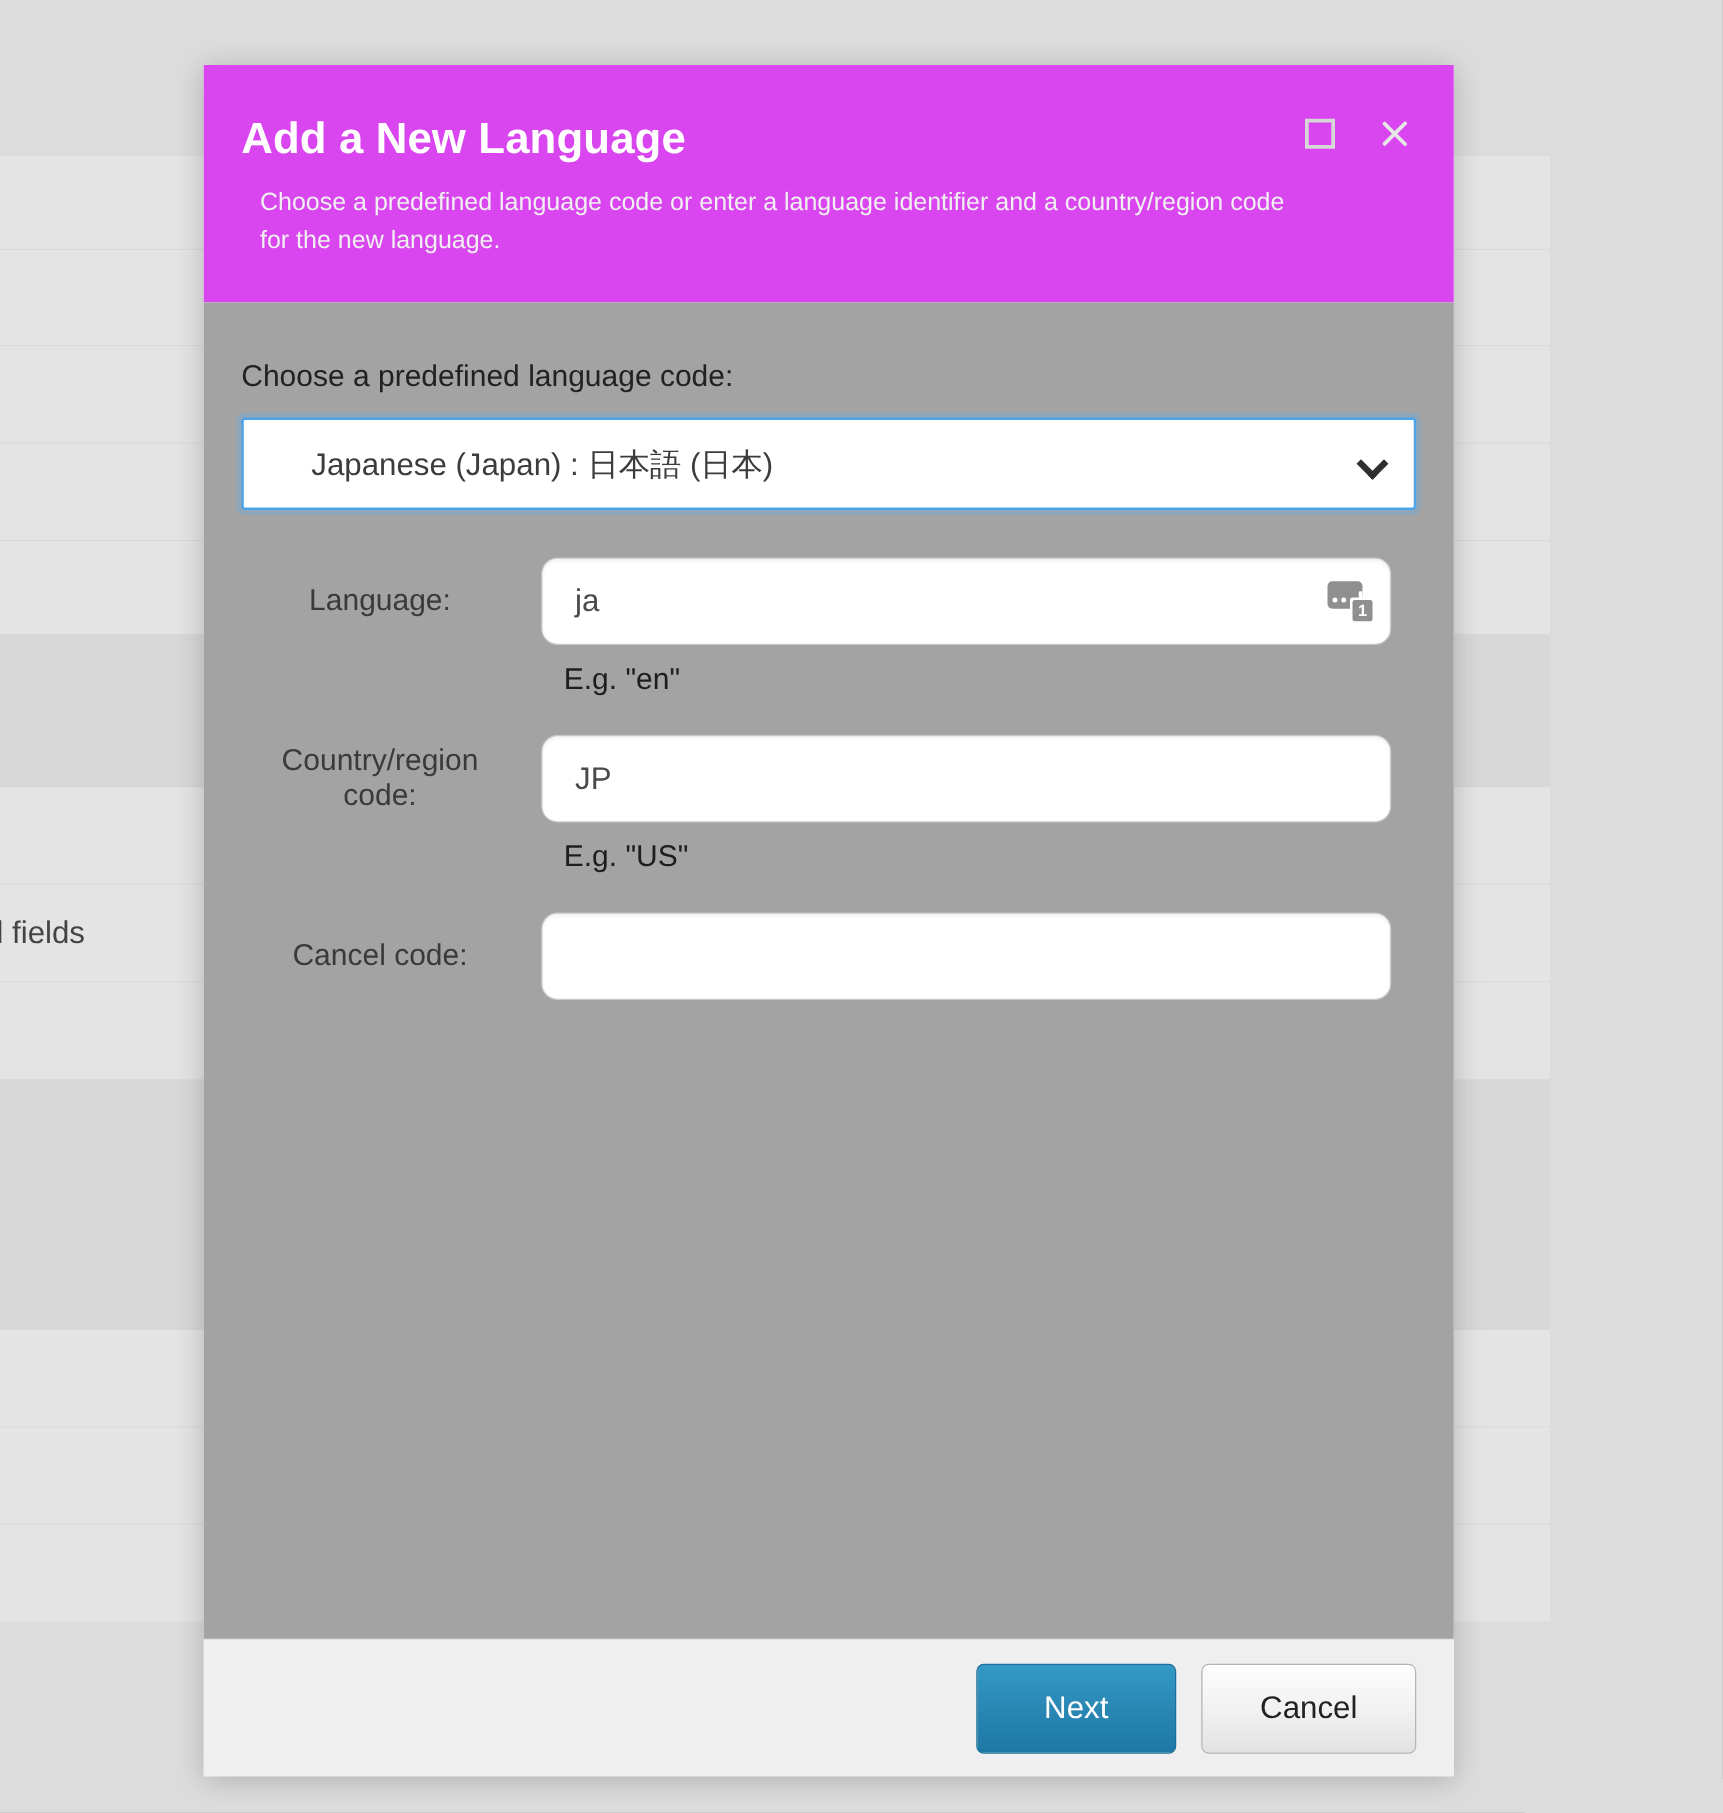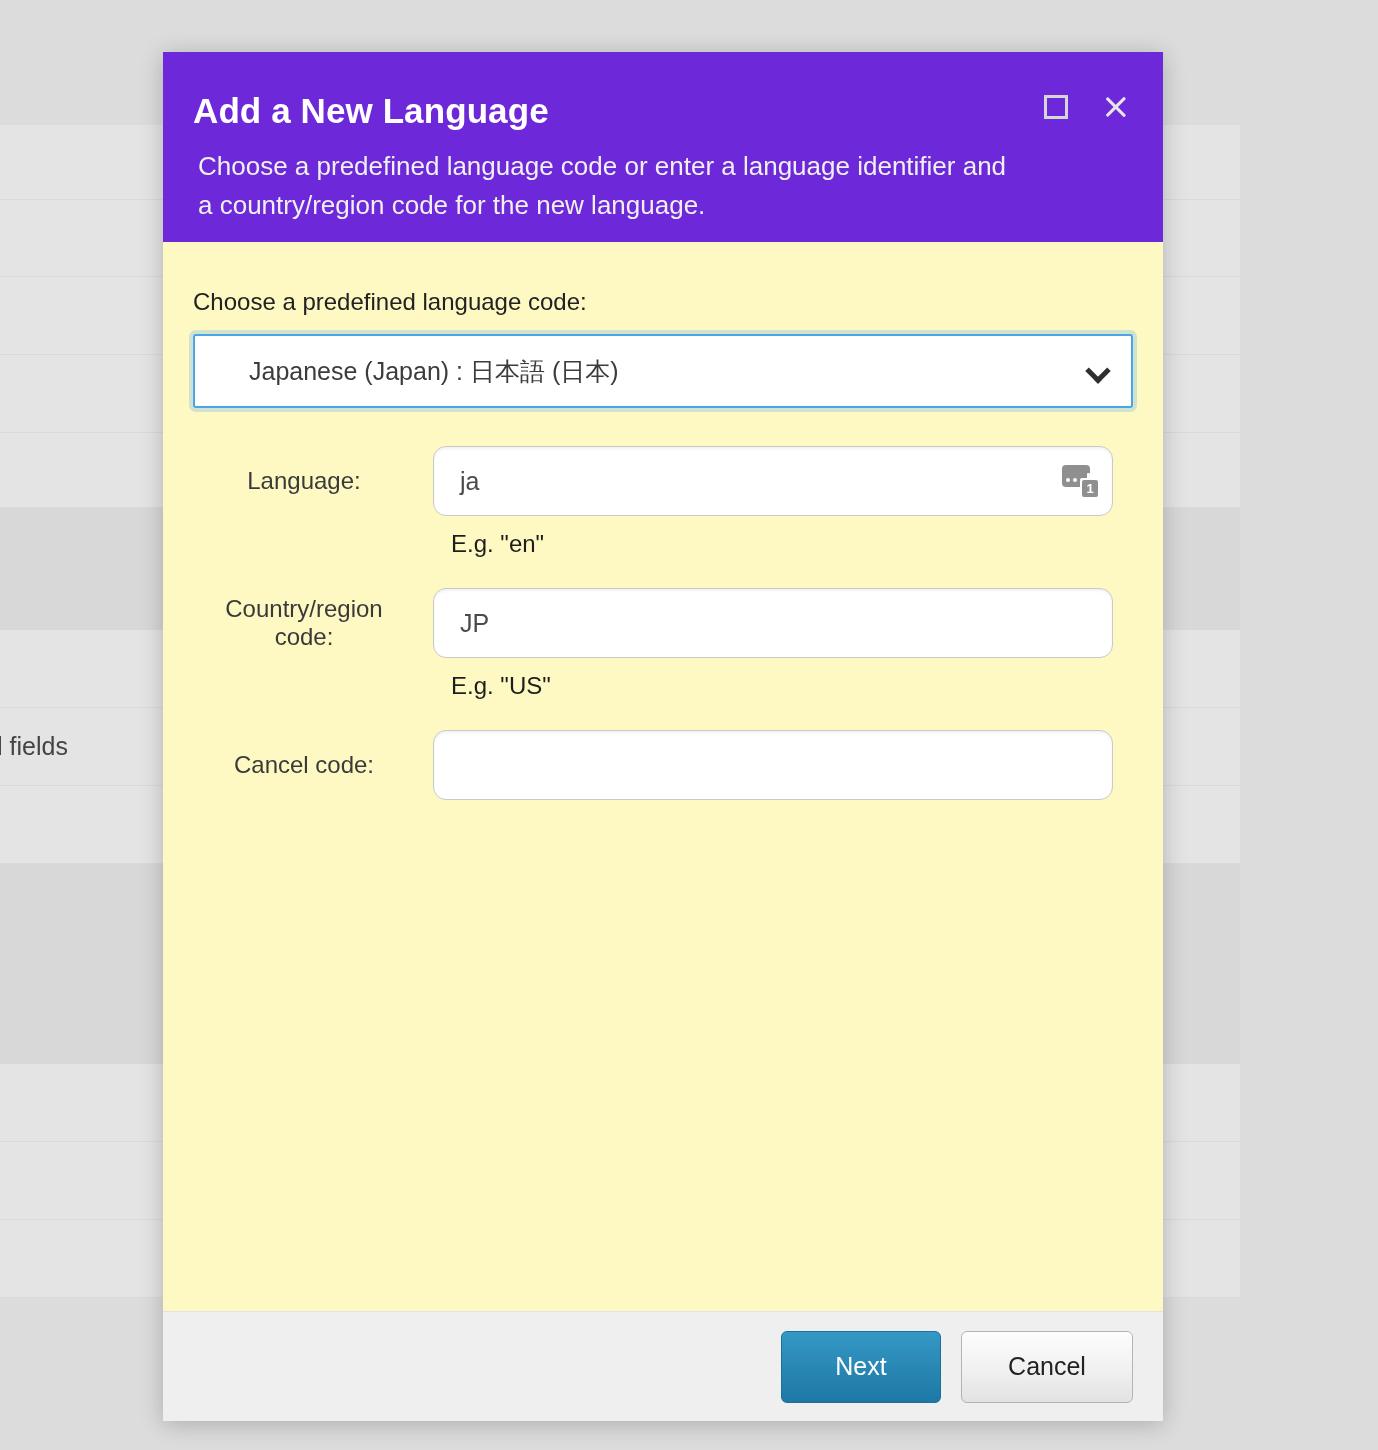--- a/index.html
+++ b/index.html
@@ -55,41 +55,41 @@
     left: 163px;
     top: 52px;
     width: 1000px;
     height: 1369px;
     background: #ffffff;
     box-shadow: 0 3px 22px rgba(0,0,0,0.22);
     display: flex;
     flex-direction: column;
   }
   .modal-header {
-    background: #6d28d9;
+    background: #d946ef;
     color: #ffffff;
     padding: 40px 30px 28px 30px;
     position: relative;
     flex: 0 0 auto;
     height: 190px;
     box-sizing: border-box;
   }
   .modal-title {
     font-size: 35px;
     font-weight: bold;
     line-height: 1.1;
     margin: 0 0 16px 0;
     letter-spacing: 0.1px;
   }
   .modal-subtitle {
-    font-size: 26px;
+    font-size: 20px;
     line-height: 1.5;
     color: #f0f0f0;
     max-width: 820px;
-    margin: 5px;
+    margin: 15px;
     font-weight: normal;
   }
   .win-controls {
     position: absolute;
     right: 30px;
     top: 38px;
     display: flex;
     align-items: center;
     gap: 26px;
   }
@@ -121,21 +121,21 @@
     height: 26px;
     background: #e6e6e6;
     border-radius: 1px;
   }
   .ico-close:before { transform: translateX(-50%) rotate(45deg); }
   .ico-close:after  { transform: translateX(-50%) rotate(-45deg); }
 
   
   .modal-body {
     flex: 1 1 auto;
-    background: #fef9c3;
+    background: #a3a3a3;
     padding: 46px 30px 0 30px;
     box-sizing: border-box;
     position: relative;
   }
   .field-label-block {
     font-size: 24px;
     color: #222;
     margin-bottom: 18px;
   }
   .select-wrap {

